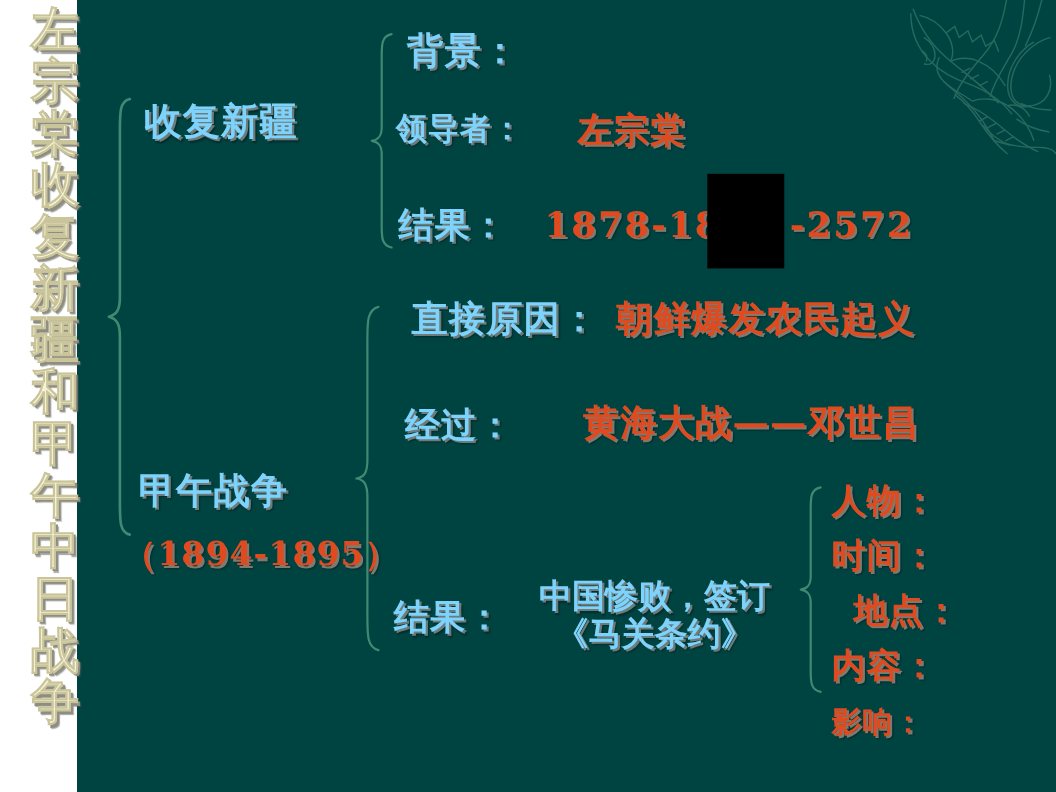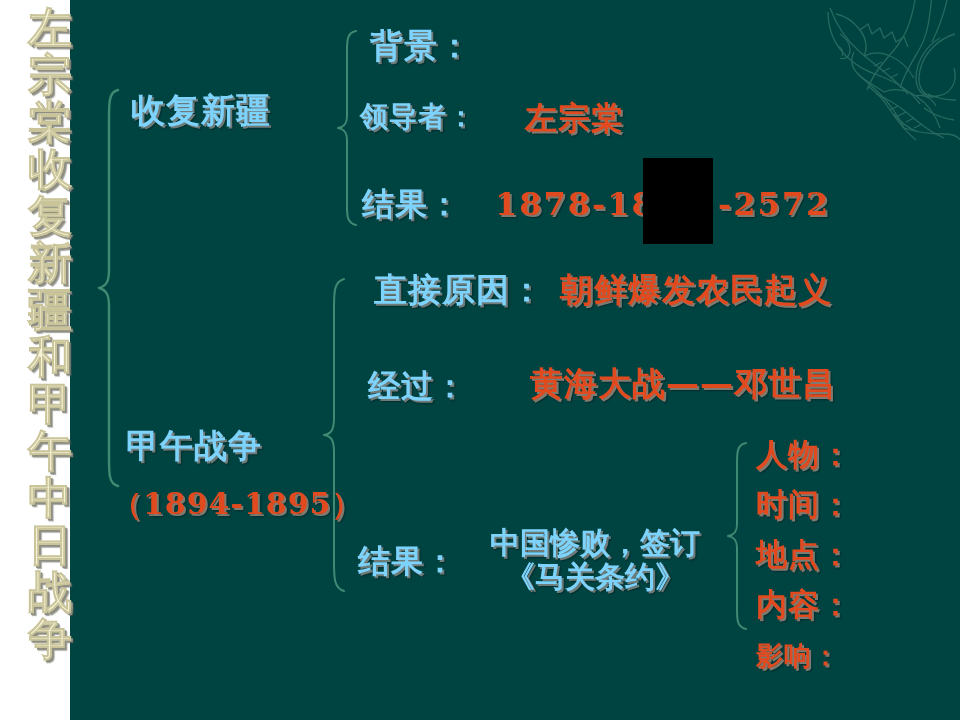--- a/index.html
+++ b/index.html
@@ -207,17 +207,17 @@
     <div>中国惨败，签订</div>
     <div>《马关条约》</div>
   </div>
 
   <svg class="brace thin" style="left:726px; top:440px; width:24px; height:192px;" viewBox="0 0 24 192" preserveAspectRatio="none">
     <path d="M20 3 C10 5, 11 14, 11 28 L11 84 C11 92, 8 95, 2 96 C8 97, 11 100, 11 108 L11 164 C11 178, 10 187, 20 189"></path>
   </svg>
 
   <div class="txt orange" style="left:756px; top:434px; font-size:31px;">人物：</div>
   <div class="txt orange" style="left:756px; top:484px; font-size:31px;">时间：</div>
-  <div class="txt orange" style="left:756px; top:534px; font-size:31px;">地点：</div>
+  <div class="txt orange" style="left:776px; top:534px; font-size:31px;">地点：</div>
   <div class="txt orange" style="left:756px; top:584px; font-size:31px;">内容：</div>
   <div class="txt orange" style="left:756px; top:638px; font-size:27px;">影响：</div>
 
 </div>
 
 </body></html>

